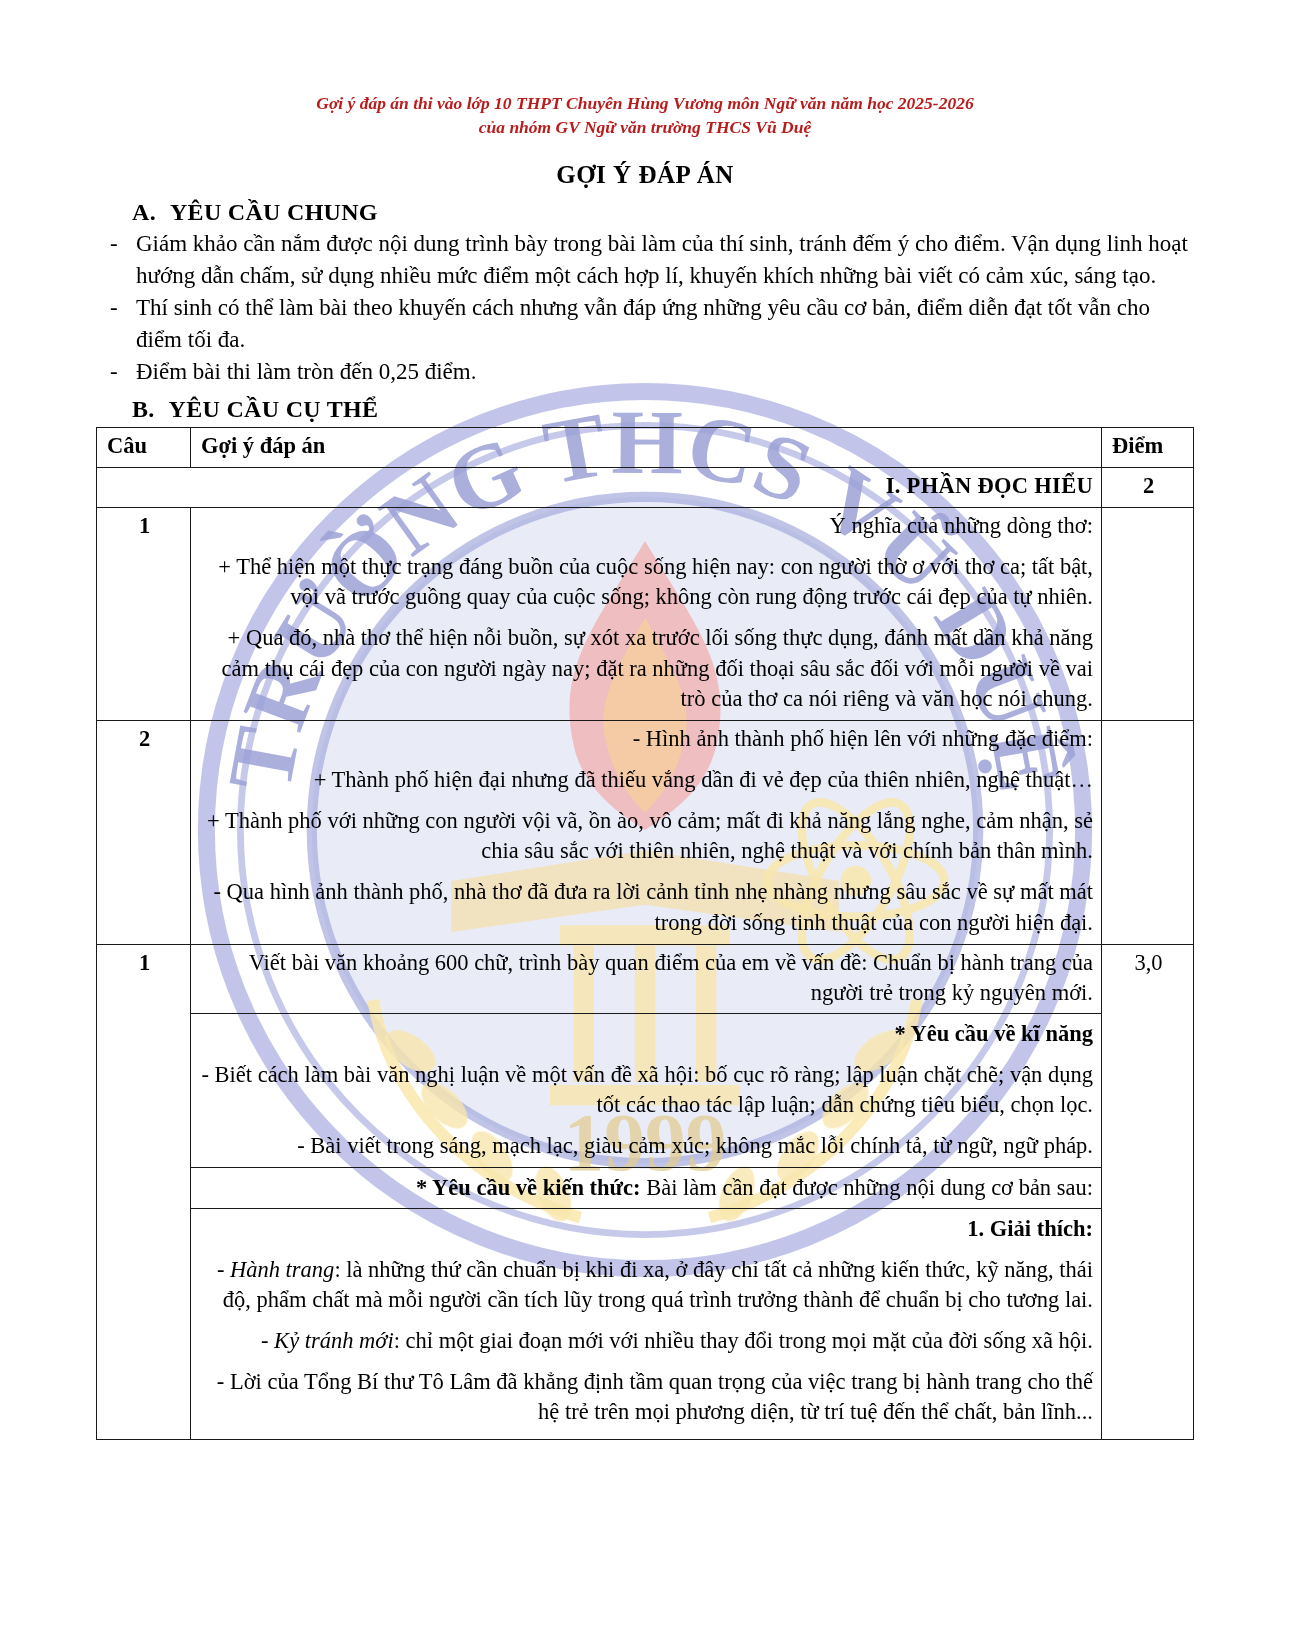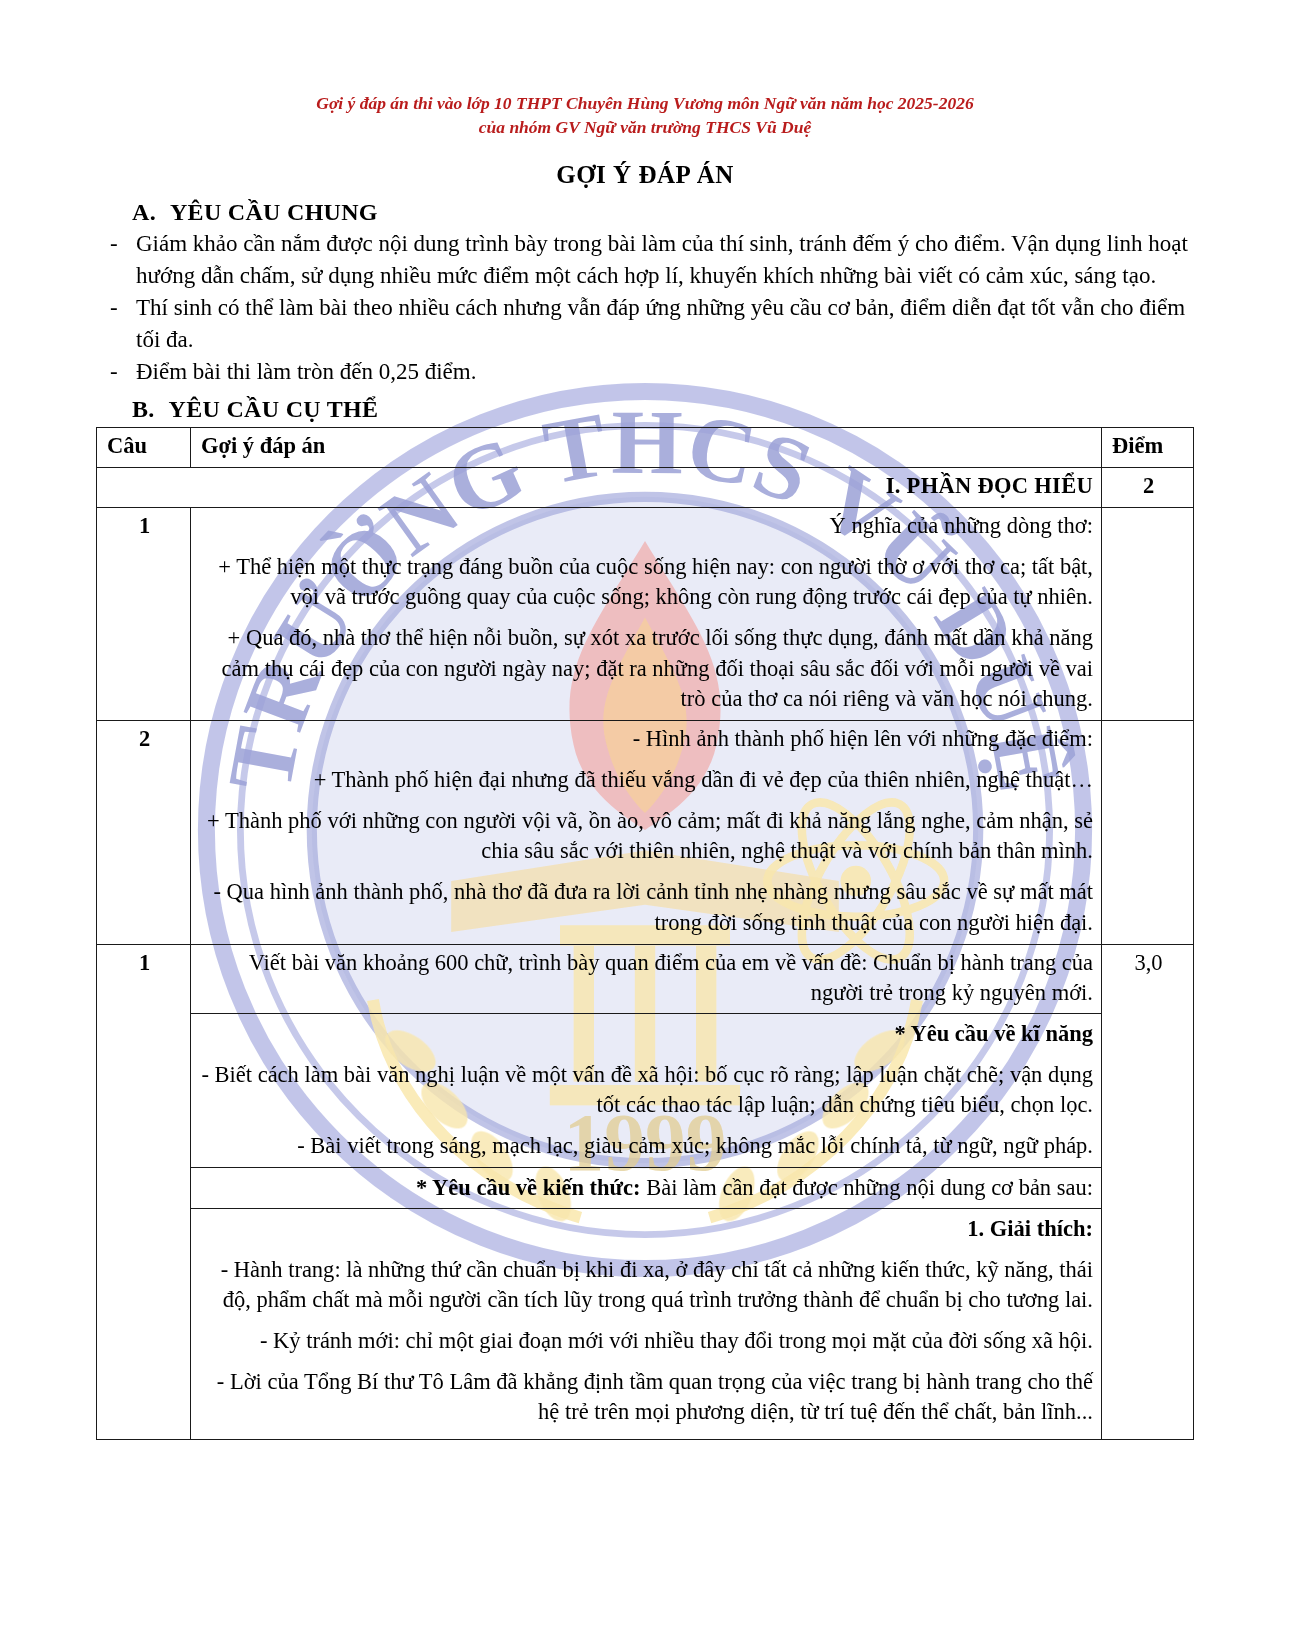--- a/index.html
+++ b/index.html
@@ -115,21 +115,21 @@
   }
   td.pts {
     text-align: center;
   }
   .cell p {
     margin: 0;
     text-align: right;
   }
   .cell p + p { margin-top: 11px; }
   .subhead { font-weight: bold; }
-  .italic { }
+  .italic { font-style: italic; }
   .indent-1 { padding-left: 26px; }
   .inner-sep {
     border-top: 1.6px solid #1a1a1a;
     margin: 5px -8px 5px -10px;
     padding-top: 5px;
     padding-left: 10px;
     padding-right: 8px;
   }
   .bold { font-weight: bold; }
 </style>
@@ -197,21 +197,21 @@
 
     <div class="doc-title">GỢI Ý ĐÁP ÁN</div>
 
     <div class="sec-head">
       <span>A.</span>
       <span>YÊU CẦU CHUNG</span>
     </div>
 
     <ul class="dash">
       <li>Giám khảo cần nắm được nội dung trình bày trong bài làm của thí sinh, tránh đếm ý cho điểm. Vận dụng linh hoạt hướng dẫn chấm, sử dụng nhiều mức điểm một cách hợp lí, khuyến khích những bài viết có cảm xúc, sáng tạo.</li>
-      <li>Thí sinh có thể làm bài theo nhiều cách nhưng vẫn đáp ứng những yêu cầu cơ bản, điểm diễn đạt tốt vẫn cho điểm tối đa.</li>
+      <li>Thí sinh có thể làm bài theo khuyến cách nhưng vẫn đáp ứng những yêu cầu cơ bản, điểm diễn đạt tốt vẫn cho điểm tối đa.</li>
       <li>Điểm bài thi làm tròn đến 0,25 điểm.</li>
     </ul>
 
     <div class="sec-head b">
       <span>B.</span>
       <span>YÊU CẦU CỤ THỂ</span>
     </div>
 
     <table class="grading">
       <colgroup>

